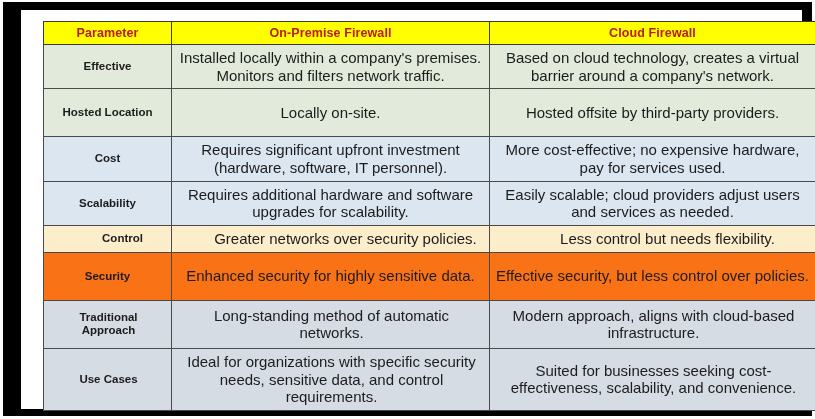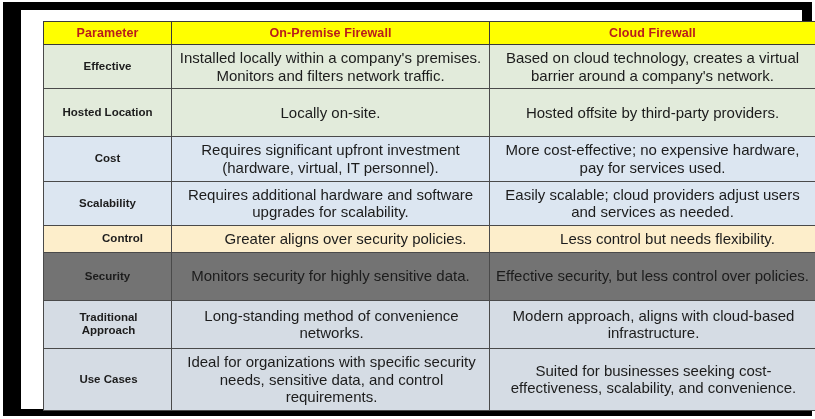--- a/index.html
+++ b/index.html
@@ -86,21 +86,21 @@
 
   
   td.body-cell {
     font-size: 15px;
   }
 
   
   tr.g-green  td { background: #e2ebdb; }
   tr.g-blue   td { background: #dce6f1; }
   tr.g-cream  td { background: #fdeecb; padding-left: 36px; }
-  tr.g-peach  td { background: #737373; }
+  tr.g-peach  td { background: #f97316; }
   tr.g-slate  td { background: #d5dce4; padding-left: 8px; }
 
   
   tr.h-tall  td { height: 42px; }
   tr.h-mid   td { height: 48px; }
   tr.h-short td { height: 22px; }
   tr.h-xtall td { height: 48px; }
 </style>
 </head>
 <body>
@@ -130,41 +130,41 @@
               <td class="body-cell">Installed locally within a company's premises. Monitors and filters network traffic.</td>
               <td class="body-cell">Based on cloud technology, creates a virtual barrier around a company's network.</td>
             </tr>
             <tr class="g-green h-mid">
               <td class="param">Hosted Location</td>
               <td class="body-cell">Locally on-site.</td>
               <td class="body-cell">Hosted offsite by third-party providers.</td>
             </tr>
             <tr class="g-blue h-tall">
               <td class="param">Cost</td>
-              <td class="body-cell">Requires significant upfront investment (hardware, virtual, IT personnel).</td>
+              <td class="body-cell">Requires significant upfront investment (hardware, software, IT personnel).</td>
               <td class="body-cell">More cost-effective; no expensive hardware, pay for services used.</td>
             </tr>
             <tr class="g-blue h-tall">
               <td class="param">Scalability</td>
               <td class="body-cell">Requires additional hardware and software upgrades for scalability.</td>
               <td class="body-cell">Easily scalable; cloud providers adjust users and services as needed.</td>
             </tr>
             <tr class="g-cream h-short">
               <td class="param">Control</td>
-              <td class="body-cell">Greater aligns over security policies.</td>
+              <td class="body-cell">Greater networks over security policies.</td>
               <td class="body-cell">Less control but needs flexibility.</td>
             </tr>
             <tr class="g-peach h-mid">
               <td class="param">Security</td>
-              <td class="body-cell">Monitors security for highly sensitive data.</td>
+              <td class="body-cell">Enhanced security for highly sensitive data.</td>
               <td class="body-cell">Effective security, but less control over policies.</td>
             </tr>
             <tr class="g-slate h-xtall">
               <td class="param">Traditional Approach</td>
-              <td class="body-cell">Long-standing method of convenience networks.</td>
+              <td class="body-cell">Long-standing method of automatic networks.</td>
               <td class="body-cell">Modern approach, aligns with cloud-based infrastructure.</td>
             </tr>
             <tr class="g-slate h-xtall">
               <td class="param">Use Cases</td>
               <td class="body-cell">Ideal for organizations with specific security needs, sensitive data, and control requirements.</td>
               <td class="body-cell">Suited for businesses seeking cost-effectiveness, scalability, and convenience.</td>
             </tr>
           </tbody>
 
       </table>

